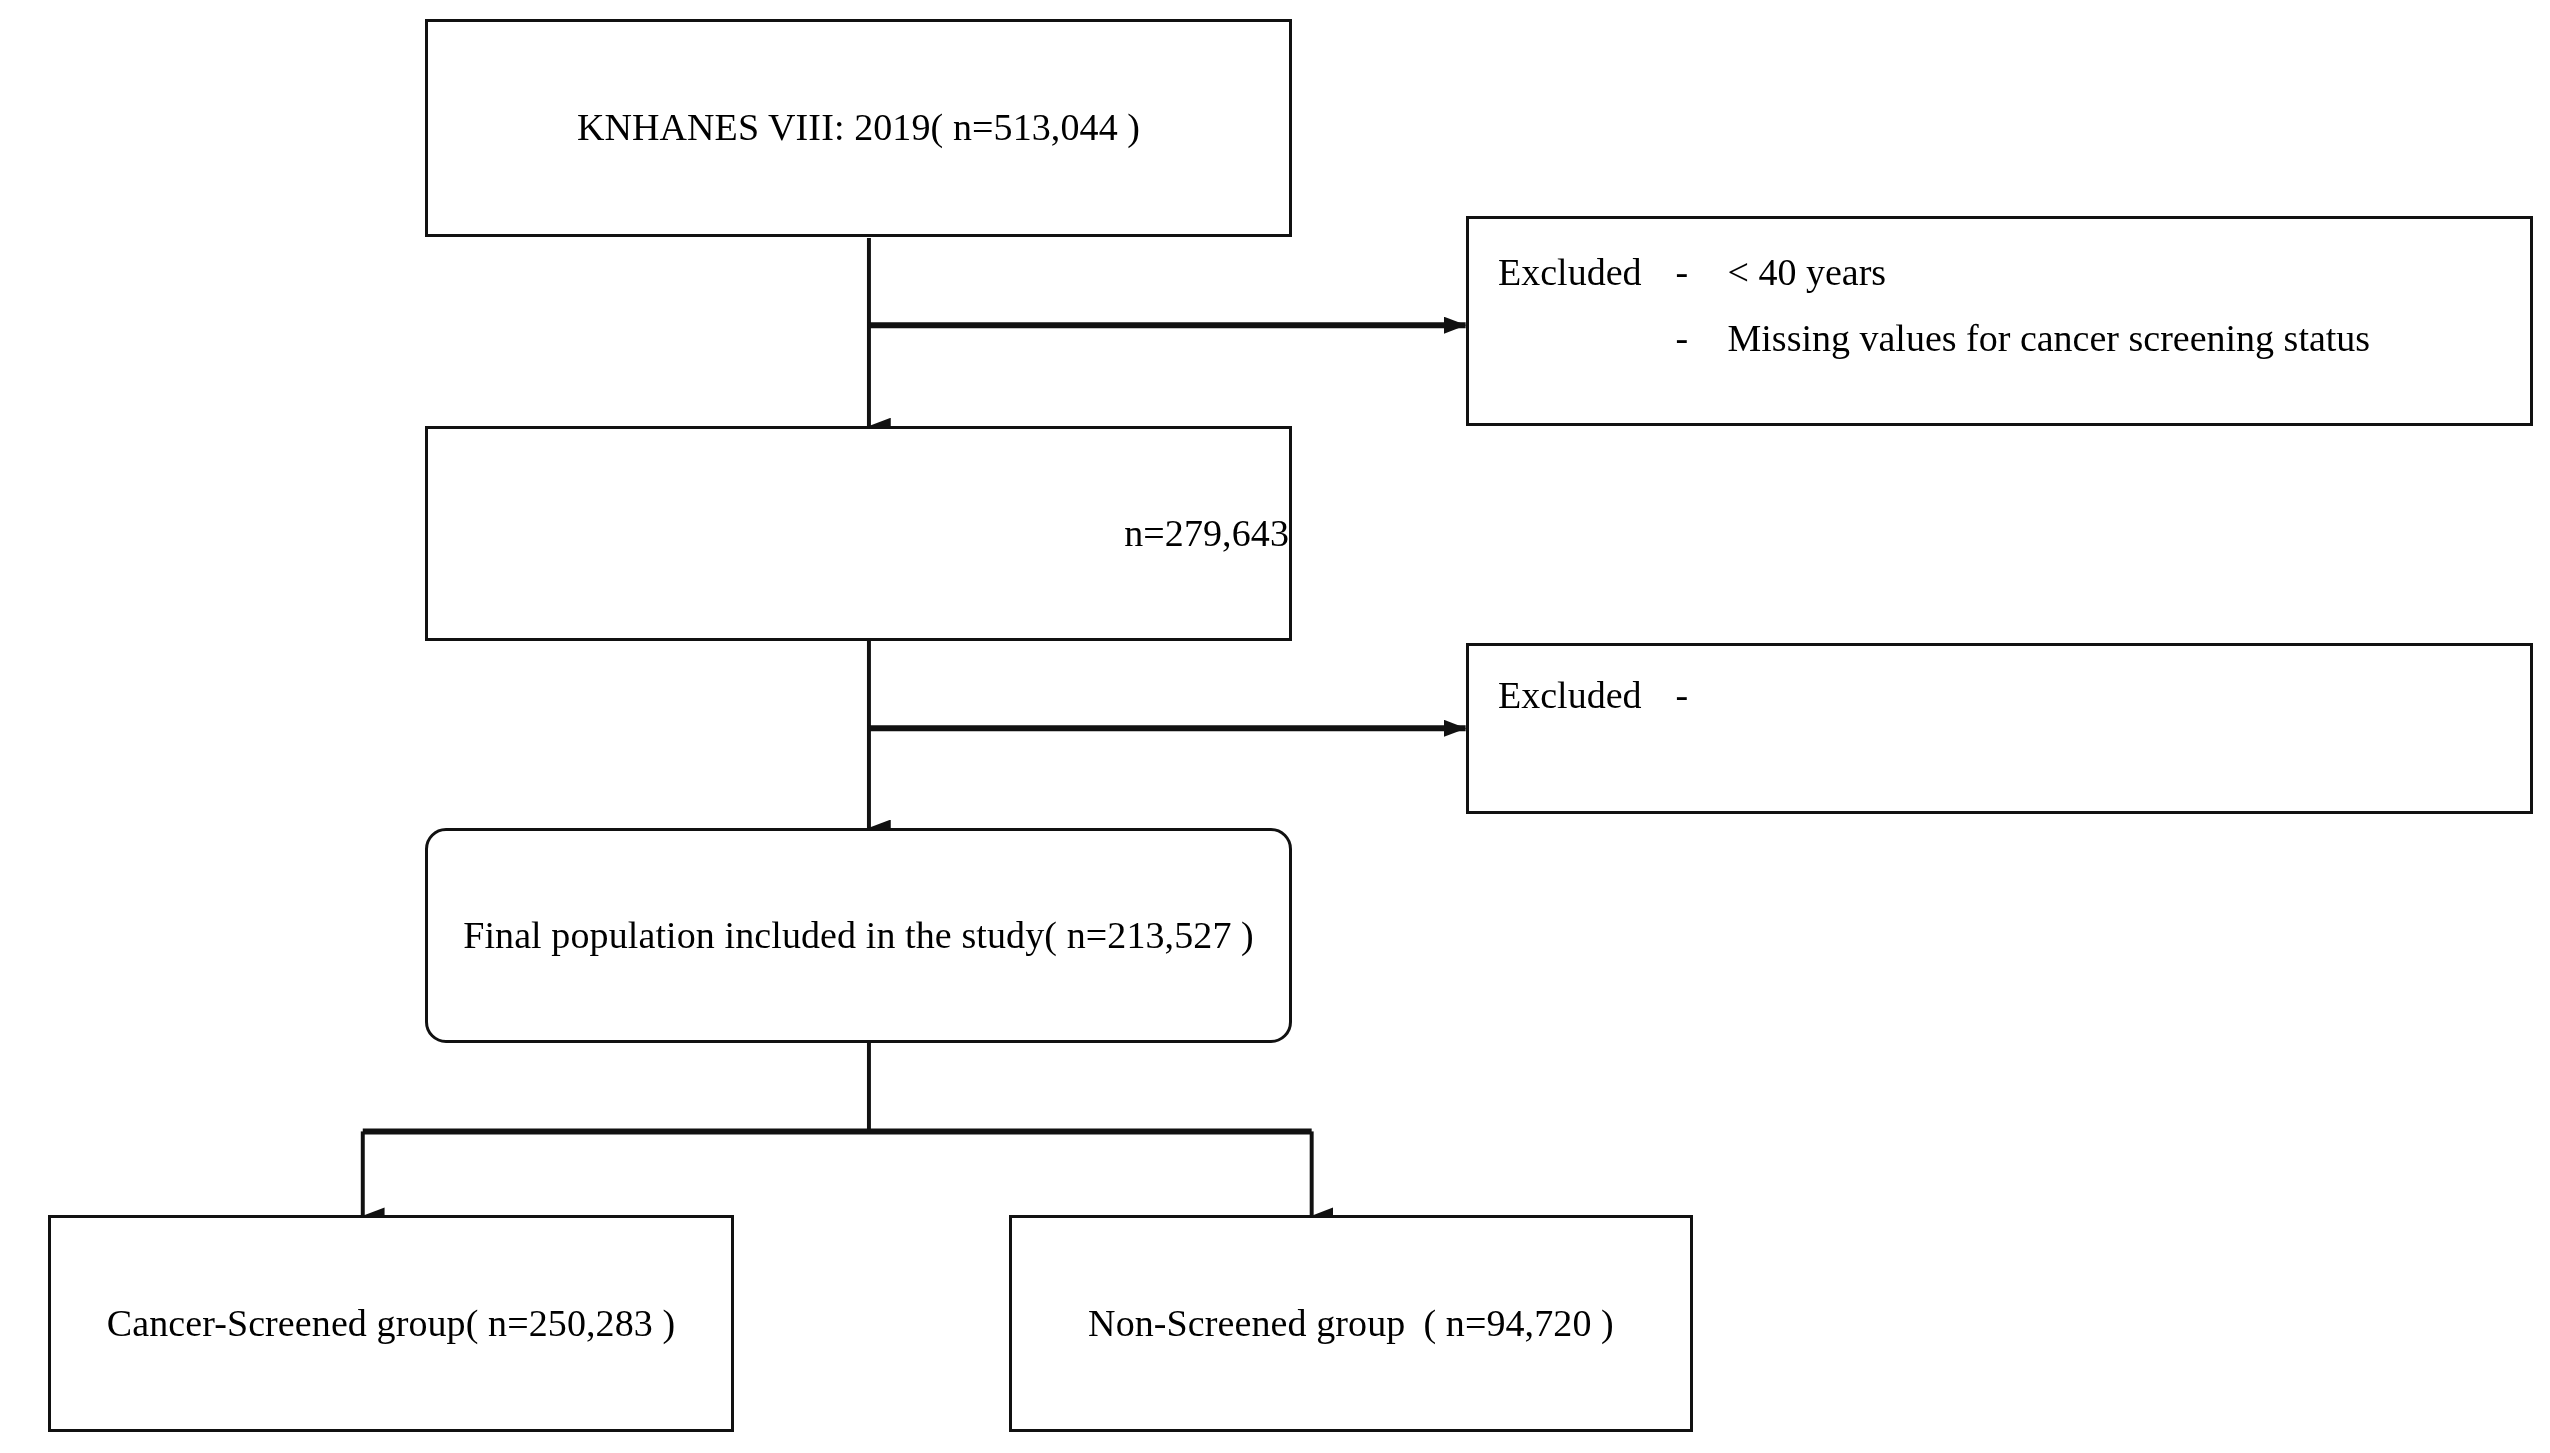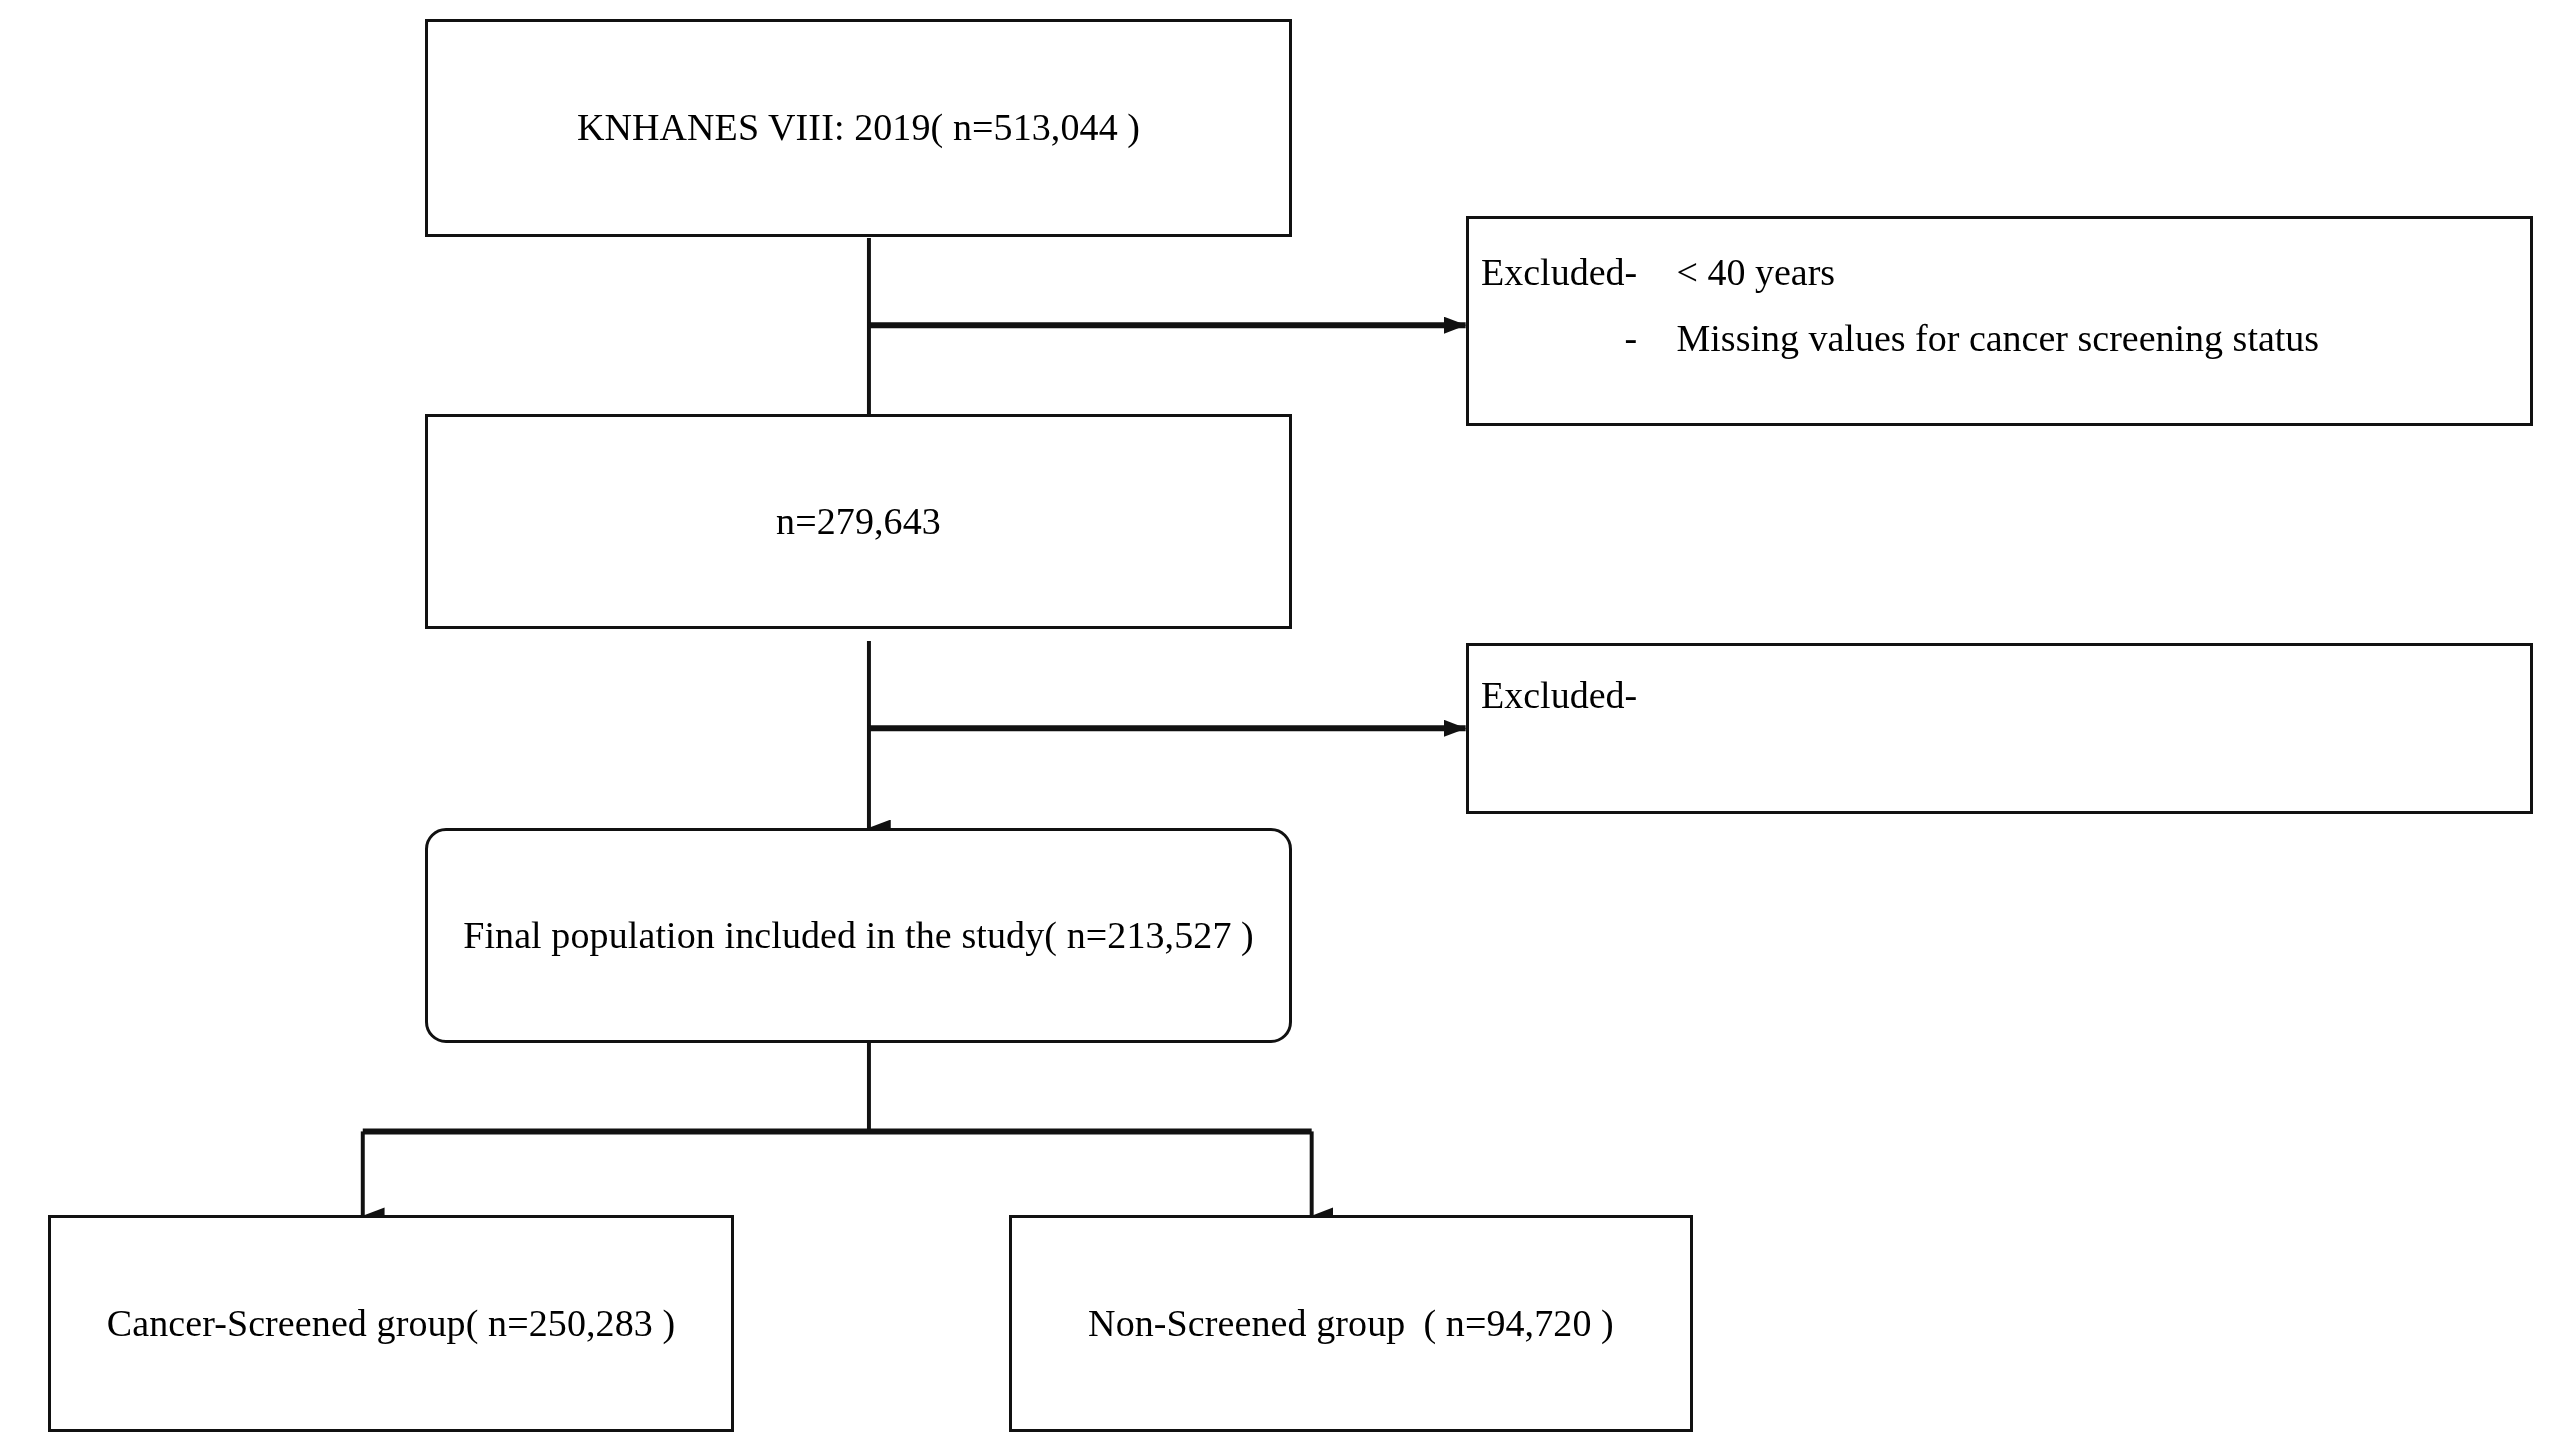--- a/index.html
+++ b/index.html
@@ -41,23 +41,24 @@
     text-align: center;
   }
   .node-line {
     display: block;
     font-size: 38px;
     line-height: 1.30;
     letter-spacing: 0.1px;
     white-space: pre;
   }
   .excl {
-    padding-left: 12px;
+    padding-left: 29px;
     justify-content: flex-start;
     padding-top: 30px;
+    gap: 34px;
   }
   .excl-title {
     font-size: 38px;
     line-height: 1.25;
     margin-bottom: 22.5px;
   }
   .excl-list {
     list-style: none;
     margin: 0;
     padding: 0;
@@ -123,21 +124,21 @@
         <span class="excl-bullet">-</span>
         <span class="excl-text">&lt; 40 years</span>
       </li>
       <li class="excl-item">
         <span class="excl-bullet">-</span>
         <span class="excl-text">Missing values for cancer screening status</span>
       </li>
     </ul>
   </div>
 
-  <div class="node centered" style="left:425px; top:414px; width:867px; height:215px;">
+  <div class="node centered" style="left:425px; top:426px; width:867px; height:215px;justify-content:flex-end;">
     <span class="node-line">n=279,643</span>
   </div>
 
   <div class="node excl" style="left:1466px; top:643px; width:1067px; height:171px; padding-top:26.4px;">
     <span class="excl-title">Excluded</span>
     <ul class="excl-list">
       <li class="excl-item">
         <span class="excl-bullet">-</span>
       </li>
     </ul>

